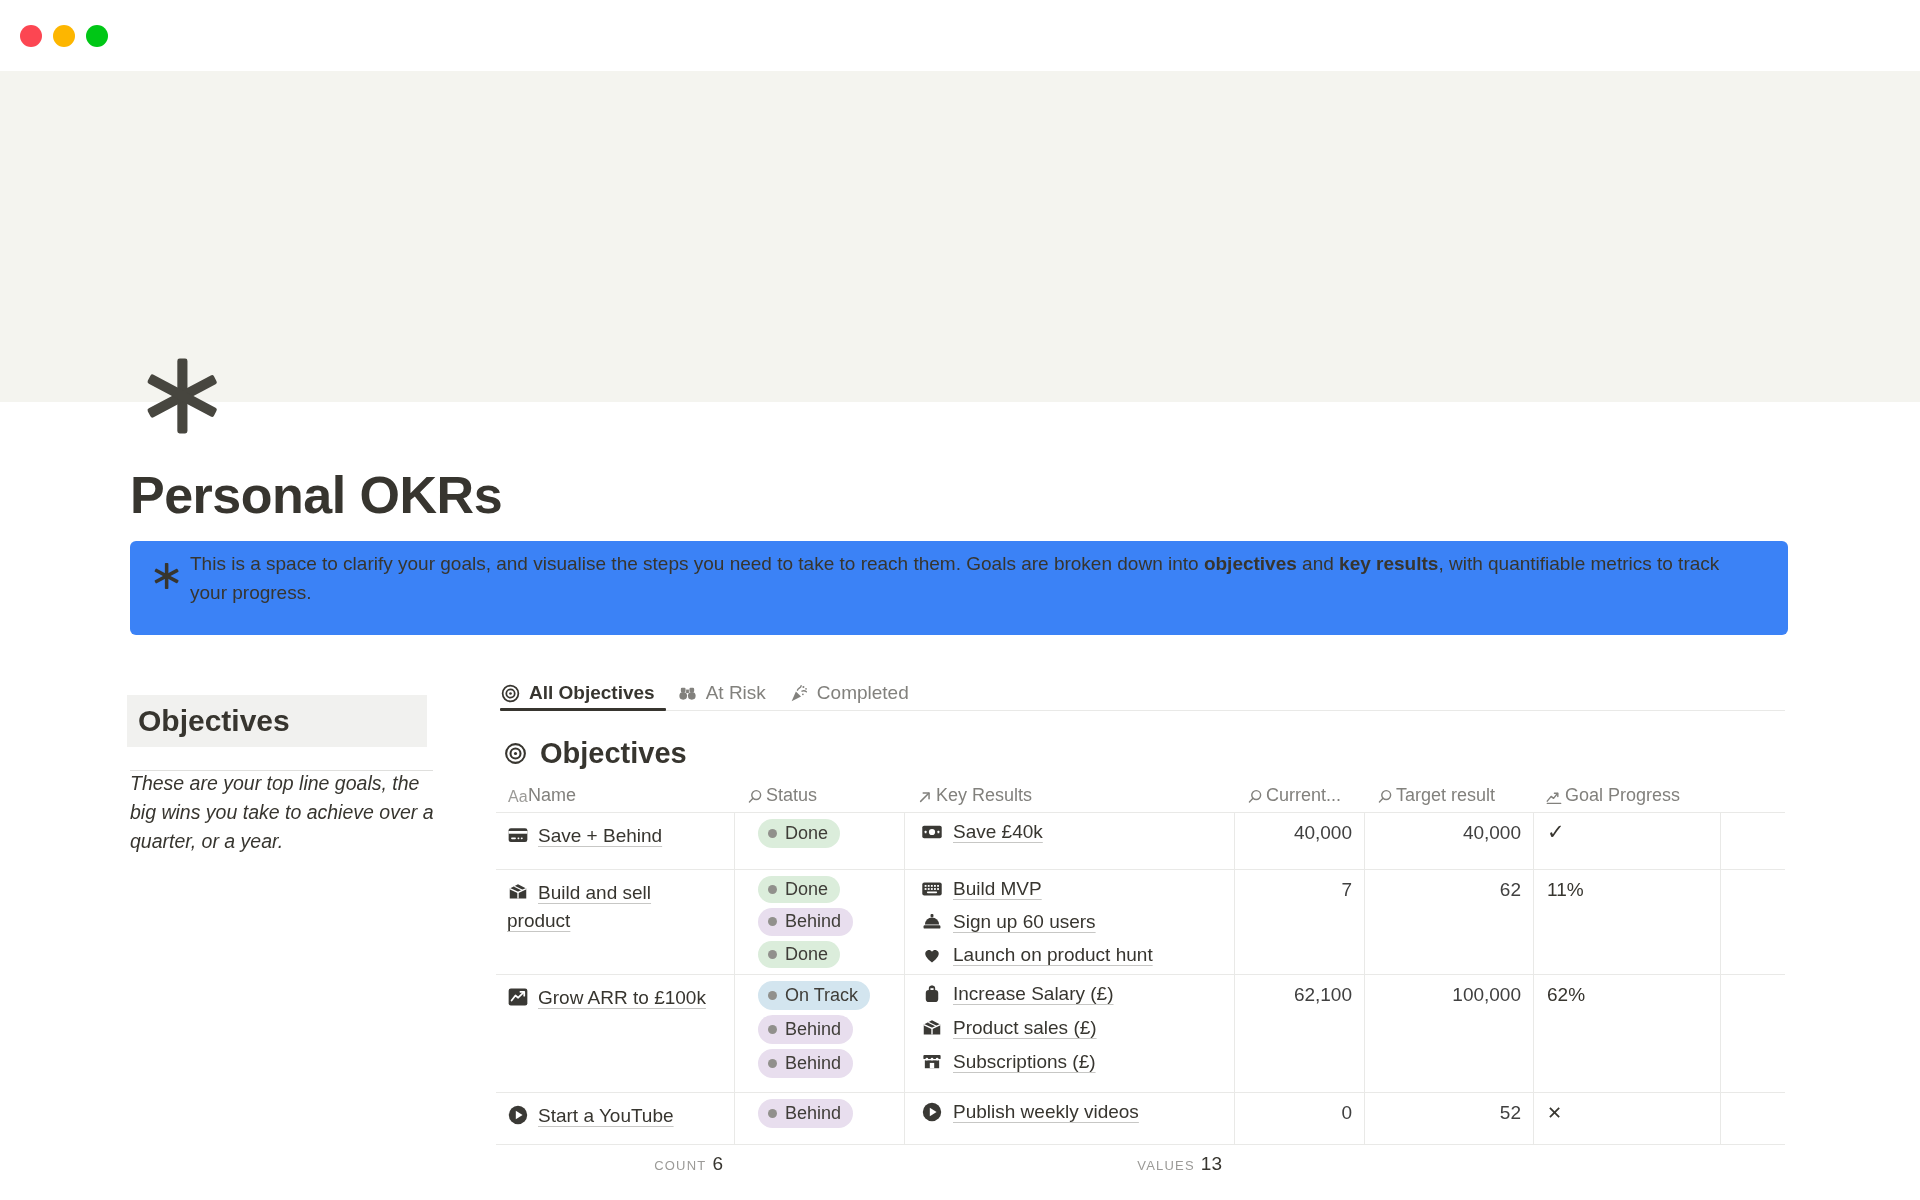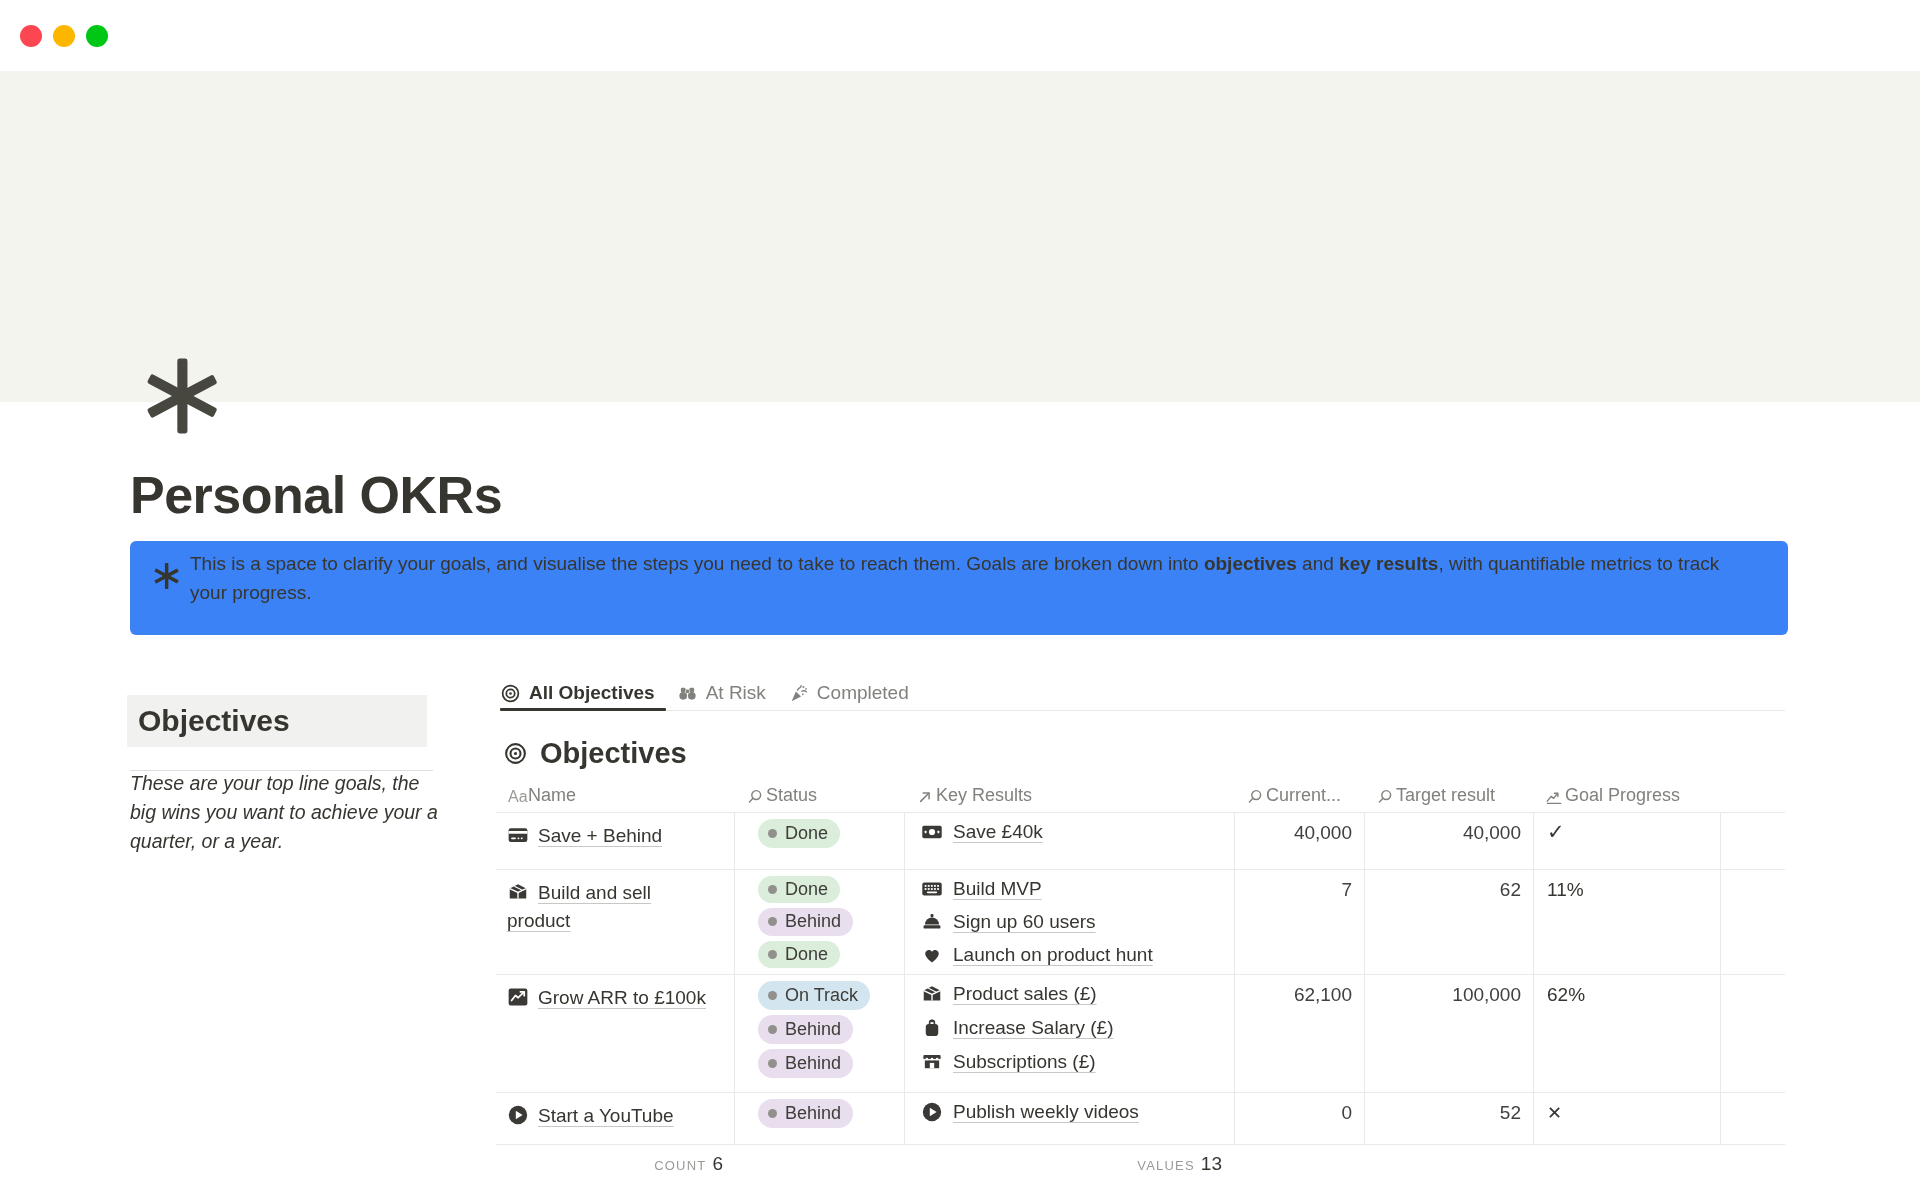--- a/index.html
+++ b/index.html
@@ -115,21 +115,21 @@
           </g>
         </svg>
       </span>
     <p class="callout-text" id="callout-text"><span>This is a space to clarify your goals, and visualise the steps you need to take to reach them. Goals are broken down into </span><b>objectives</b><span> and </span><b>key results</b><span>, with quantifiable metrics to track your progress.</span></p>
   </div>
 
   <div class="side-heading">
     <span>Objectives</span>
   </div>
   <hr class="side-divider">
-  <p class="side-desc">These are your top line goals, the big wins you want to achieve your a quarter, or a year.</p>
+  <p class="side-desc">These are your top line goals, the big wins you take to achieve over a quarter, or a year.</p>
 
   <div class="tabs" id="tabs">
       <span class="tab active">
         <span class="icon">
           <svg viewBox="0 0 24 24" xmlns="http://www.w3.org/2000/svg">
             <circle cx="12" cy="12" r="9" fill="none" stroke="currentColor" stroke-width="2"></circle>
             <circle cx="12" cy="12" r="4.8" fill="none" stroke="currentColor" stroke-width="2"></circle>
             <circle cx="12" cy="12" r="1.5" fill="currentColor"></circle>
           </svg>
         </span>
@@ -337,34 +337,34 @@
           <span>Behind</span>
         </span>
         <span class="pill" style="background:#e8deee">
           <span class="dot"></span>
           <span>Behind</span>
         </span>
       </div>
       <div class="cell bcell vl kr-cell">
         <span class="kr">
           <span class="ric"><svg viewBox="0 0 24 24" xmlns="http://www.w3.org/2000/svg">
+              <rect x="5.2" y="7.6" width="13.6" height="13.2" rx="3.4" fill="currentColor"></rect>
+              <path d="M9.4 7.6 L9.4 6.2 a2.6 2.6 0 0 1 5.2 0 L14.6 7.6" fill="none" stroke="currentColor" stroke-width="1.8"></path>
+              <rect x="10.6" y="3" width="2.8" height="2.6" rx="1" fill="currentColor"></rect>
+            </svg></span>
+          <span class="link">Increase Salary (£)</span>
+        </span>
+        <span class="kr">
+          <span class="ric"><svg viewBox="0 0 24 24" xmlns="http://www.w3.org/2000/svg">
               <path d="M3 8.2 L12 3.6 L21 8.2 L21 19.2 L3 19.2 Z" fill="currentColor"></path>
               <path d="M3 8.2 L12 12.4 L21 8.2" fill="none" stroke="#fff" stroke-width="1.5"></path>
               <path d="M12 12.4 L12 19.2" stroke="#fff" stroke-width="1.5"></path>
               <path d="M8 5.7 L16.8 10.2" fill="none" stroke="#fff" stroke-width="1.2"></path>
             </svg></span>
           <span class="link">Product sales (£)</span>
-        </span>
-        <span class="kr">
-          <span class="ric"><svg viewBox="0 0 24 24" xmlns="http://www.w3.org/2000/svg">
-              <rect x="5.2" y="7.6" width="13.6" height="13.2" rx="3.4" fill="currentColor"></rect>
-              <path d="M9.4 7.6 L9.4 6.2 a2.6 2.6 0 0 1 5.2 0 L14.6 7.6" fill="none" stroke="currentColor" stroke-width="1.8"></path>
-              <rect x="10.6" y="3" width="2.8" height="2.6" rx="1" fill="currentColor"></rect>
-            </svg></span>
-          <span class="link">Increase Salary (£)</span>
         </span>
         <span class="kr">
           <span class="ric"><svg viewBox="0 0 24 24" xmlns="http://www.w3.org/2000/svg">
               <g fill="currentColor">
                 <rect x="2.6" y="4.4" width="18.8" height="4.4" rx="1"></rect>
                 <path d="M4.2 10.2 h15.6 v8.6 h-15.6 Z"></path>
               </g>
               <g fill="#fff">
                 <circle cx="6.4" cy="8.8" r="1.5"></circle>
                 <circle cx="12" cy="8.8" r="1.5"></circle>

